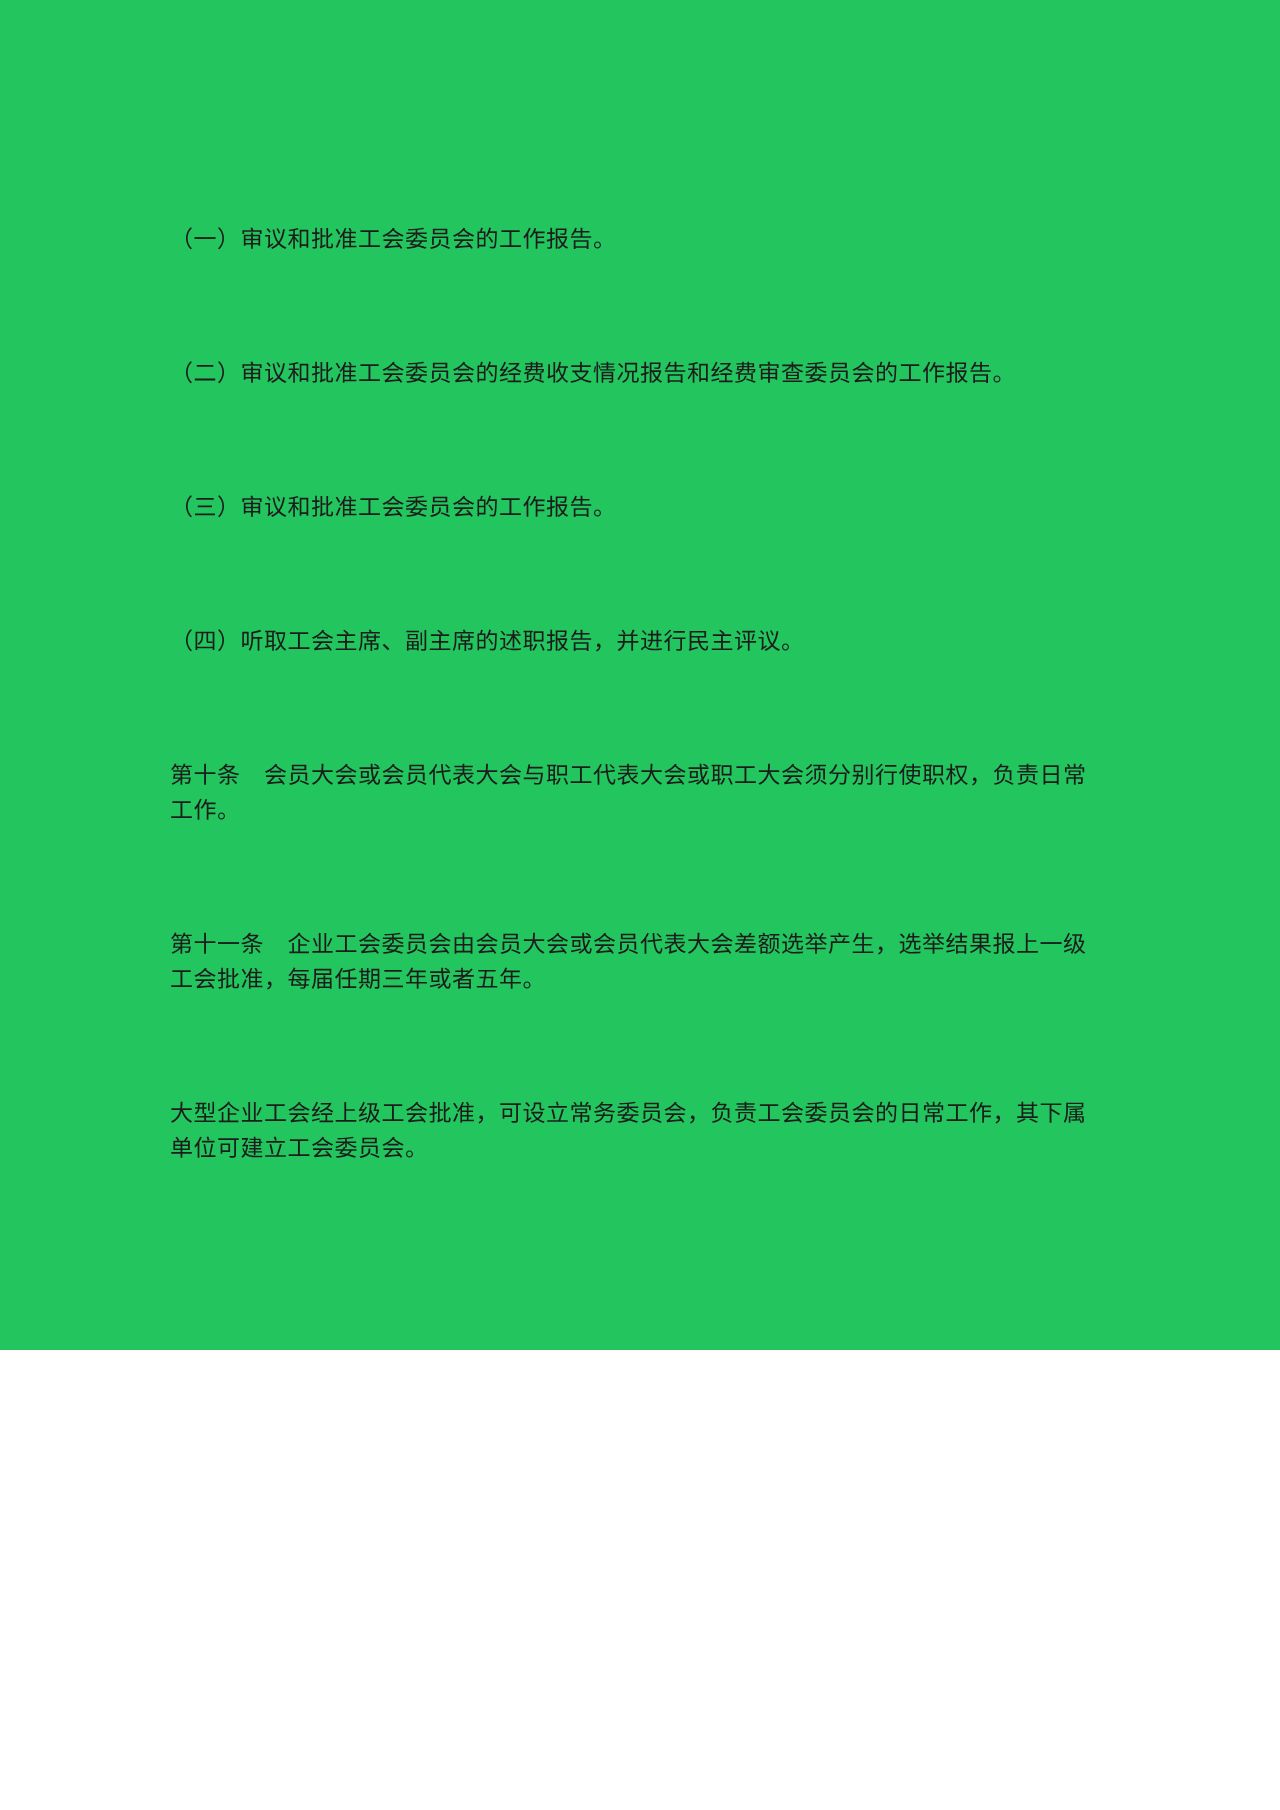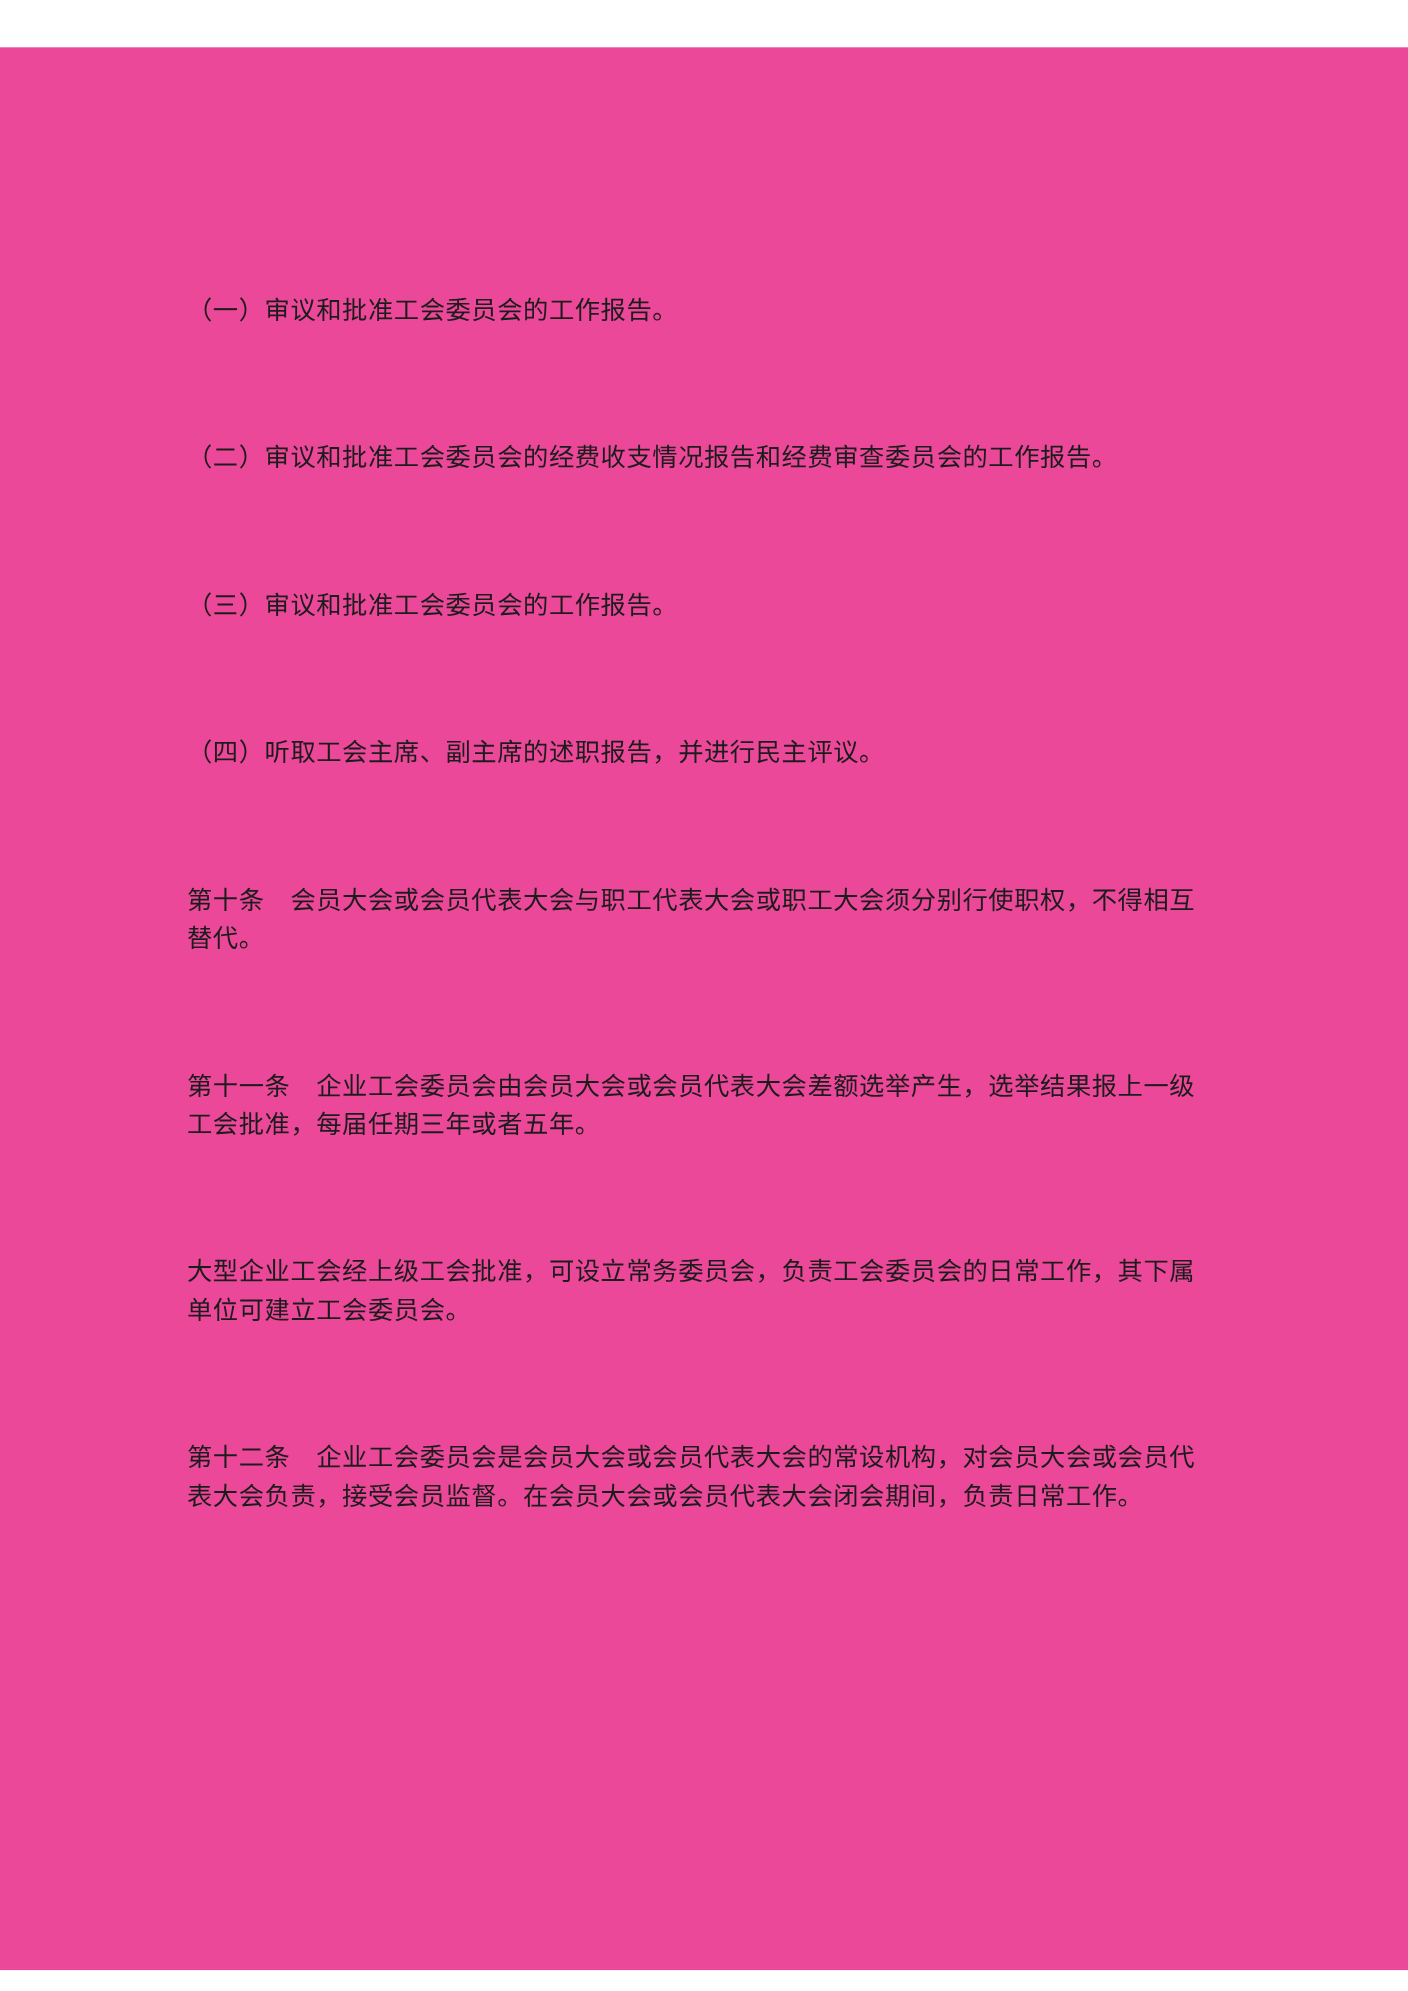--- a/index.html
+++ b/index.html
@@ -10,24 +10,23 @@
     width: 1280px;
     height: 1810px;
     background: #ffffff;
     font-family: "Liberation Serif", "DejaVu Serif", serif;
     color: #1c1c1c;
     overflow: hidden;
   }
   .page {
     box-sizing: border-box;
     width: 1280px;
-    height: 1748px;
+    height: 1350px;
     padding: 222px 180px 0 170px;
-    background: #ec4899;
-    margin-top: 43px;
+    background: #22c55e;
   }
   .doc-paragraph {
     width: 930px;
     margin: 0 0 99px 0;
     font-size: 23px;
     line-height: 35px;
     letter-spacing: 0.5px;
     text-align: left;
     word-break: break-all;
     overflow-wrap: break-word;
@@ -38,17 +37,16 @@
   }
 </style>
 </head>
 <body>
 
 <div class="page">
   <p class="doc-paragraph">（一）审议和批准工会委员会的工作报告。</p>
   <p class="doc-paragraph">（二）审议和批准工会委员会的经费收支情况报告和经费审查委员会的工作报告。</p>
   <p class="doc-paragraph">（三）审议和批准工会委员会的工作报告。</p>
   <p class="doc-paragraph">（四）听取工会主席、副主席的述职报告，并进行民主评议。</p>
-  <p class="doc-paragraph">第十条　会员大会或会员代表大会与职工代表大会或职工大会须分别行使职权，不得相互替代。</p>
+  <p class="doc-paragraph">第十条　会员大会或会员代表大会与职工代表大会或职工大会须分别行使职权，负责日常工作。</p>
   <p class="doc-paragraph">第十一条　企业工会委员会由会员大会或会员代表大会差额选举产生，选举结果报上一级工会批准，每届任期三年或者五年。</p>
   <p class="doc-paragraph">大型企业工会经上级工会批准，可设立常务委员会，负责工会委员会的日常工作，其下属单位可建立工会委员会。</p>
-  <p class="doc-paragraph">第十二条　企业工会委员会是会员大会或会员代表大会的常设机构，对会员大会或会员代表大会负责，接受会员监督。在会员大会或会员代表大会闭会期间，负责日常工作。</p>
 </div>
 
 </body></html>

